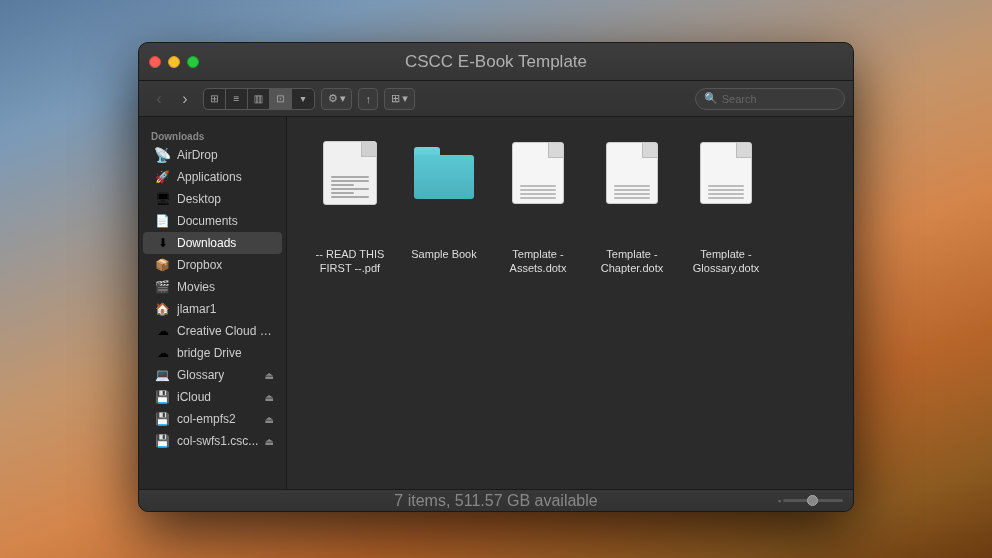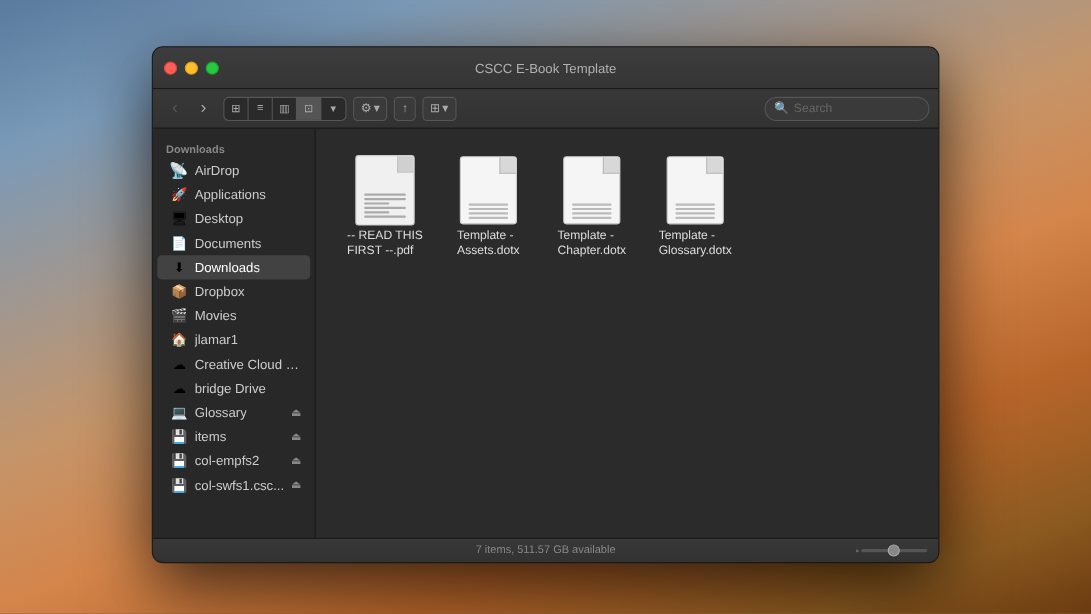--- a/index.html
+++ b/index.html
@@ -68,21 +68,21 @@
 
     .traffic-light.close { background: #ff5f57; border: 1px solid #e0443e; }
     .traffic-light.minimize { background: #febc2e; border: 1px solid #d4a017; }
     .traffic-light.maximize { background: #28c840; border: 1px solid #14a629; }
 
     .titlebar-title {
       position: absolute;
       left: 50%;
       transform: translateX(-50%);
       color: #b0b0b0;
-      font-size: 12px;
+      font-size: 17px;
       font-weight: 500;
       white-space: nowrap;
     }
 
     
     .toolbar {
       height: 36px;
       background: linear-gradient(180deg, #383838 0%, #323232 100%);
       display: flex;
       align-items: center;
@@ -263,22 +263,24 @@
       height: 60px;
       display: flex;
       align-items: center;
       justify-content: center;
       margin-bottom: 4px;
     }
 
     .file-label {
       font-size: 11px;
       color: #ddd;
+      text-align: center;
       line-height: 1.3;
       word-break: break-word;
+      margin-top: 40px;
     }
 
     
     .pdf-icon {
       width: 54px;
       height: 64px;
       background: #f0f0f0;
       border-radius: 3px;
       position: relative;
       display: flex;
@@ -391,21 +393,21 @@
       background: linear-gradient(180deg, #383838 0%, #323232 100%);
       border-top: 1px solid #1a1a1a;
       display: flex;
       align-items: center;
       justify-content: center;
       flex-shrink: 0;
       position: relative;
     }
 
     .statusbar-text {
-      font-size: 10px;
+      font-size: 16px;
       color: #888;
     }
 
     .statusbar-slider {
       position: absolute;
       right: 10px;
       display: flex;
       align-items: center;
       gap: 2px;
     }
@@ -548,21 +550,21 @@
       </div>
 
 
       <div class="sidebar-item">
         <span class="sidebar-item-icon" style="font-size:12px">💻</span>
         <span class="sidebar-item-label">Glossary</span>
         <span class="sidebar-eject">⏏</span>
       </div>
       <div class="sidebar-item">
         <span class="sidebar-item-icon" style="font-size:12px">💾</span>
-        <span class="sidebar-item-label">items</span>
+        <span class="sidebar-item-label">iCloud</span>
         <span class="sidebar-eject">⏏</span>
       </div>
       <div class="sidebar-item">
         <span class="sidebar-item-icon" style="font-size:12px">💾</span>
         <span class="sidebar-item-label">col-empfs2</span>
         <span class="sidebar-eject">⏏</span>
       </div>
       <div class="sidebar-item">
         <span class="sidebar-item-icon" style="font-size:12px">💾</span>
         <span class="sidebar-item-label">col-swfs1.csc...</span>
@@ -584,20 +586,29 @@
               <div class="pdf-line pdf-line-short"></div>
               <div class="pdf-line"></div>
             </div>
           </div>
         </div>
         <span class="file-label">-- READ THIS<br>FIRST --.pdf</span>
       </div>
 
 
 
+      <div class="file-item">
+        <div class="file-icon">
+          <div class="folder-icon">
+            <div class="folder-tab"></div>
+            <div class="folder-body"></div>
+          </div>
+        </div>
+        <span class="file-label">Sample Book</span>
+      </div>
 
       <div class="file-item">
         <div class="file-icon">
           <div class="dotx-icon">
             <div class="dotx-lines">
               <div class="dotx-line"></div>
               <div class="dotx-line"></div>
               <div class="dotx-line"></div>
               <div class="dotx-line"></div>
             </div>

